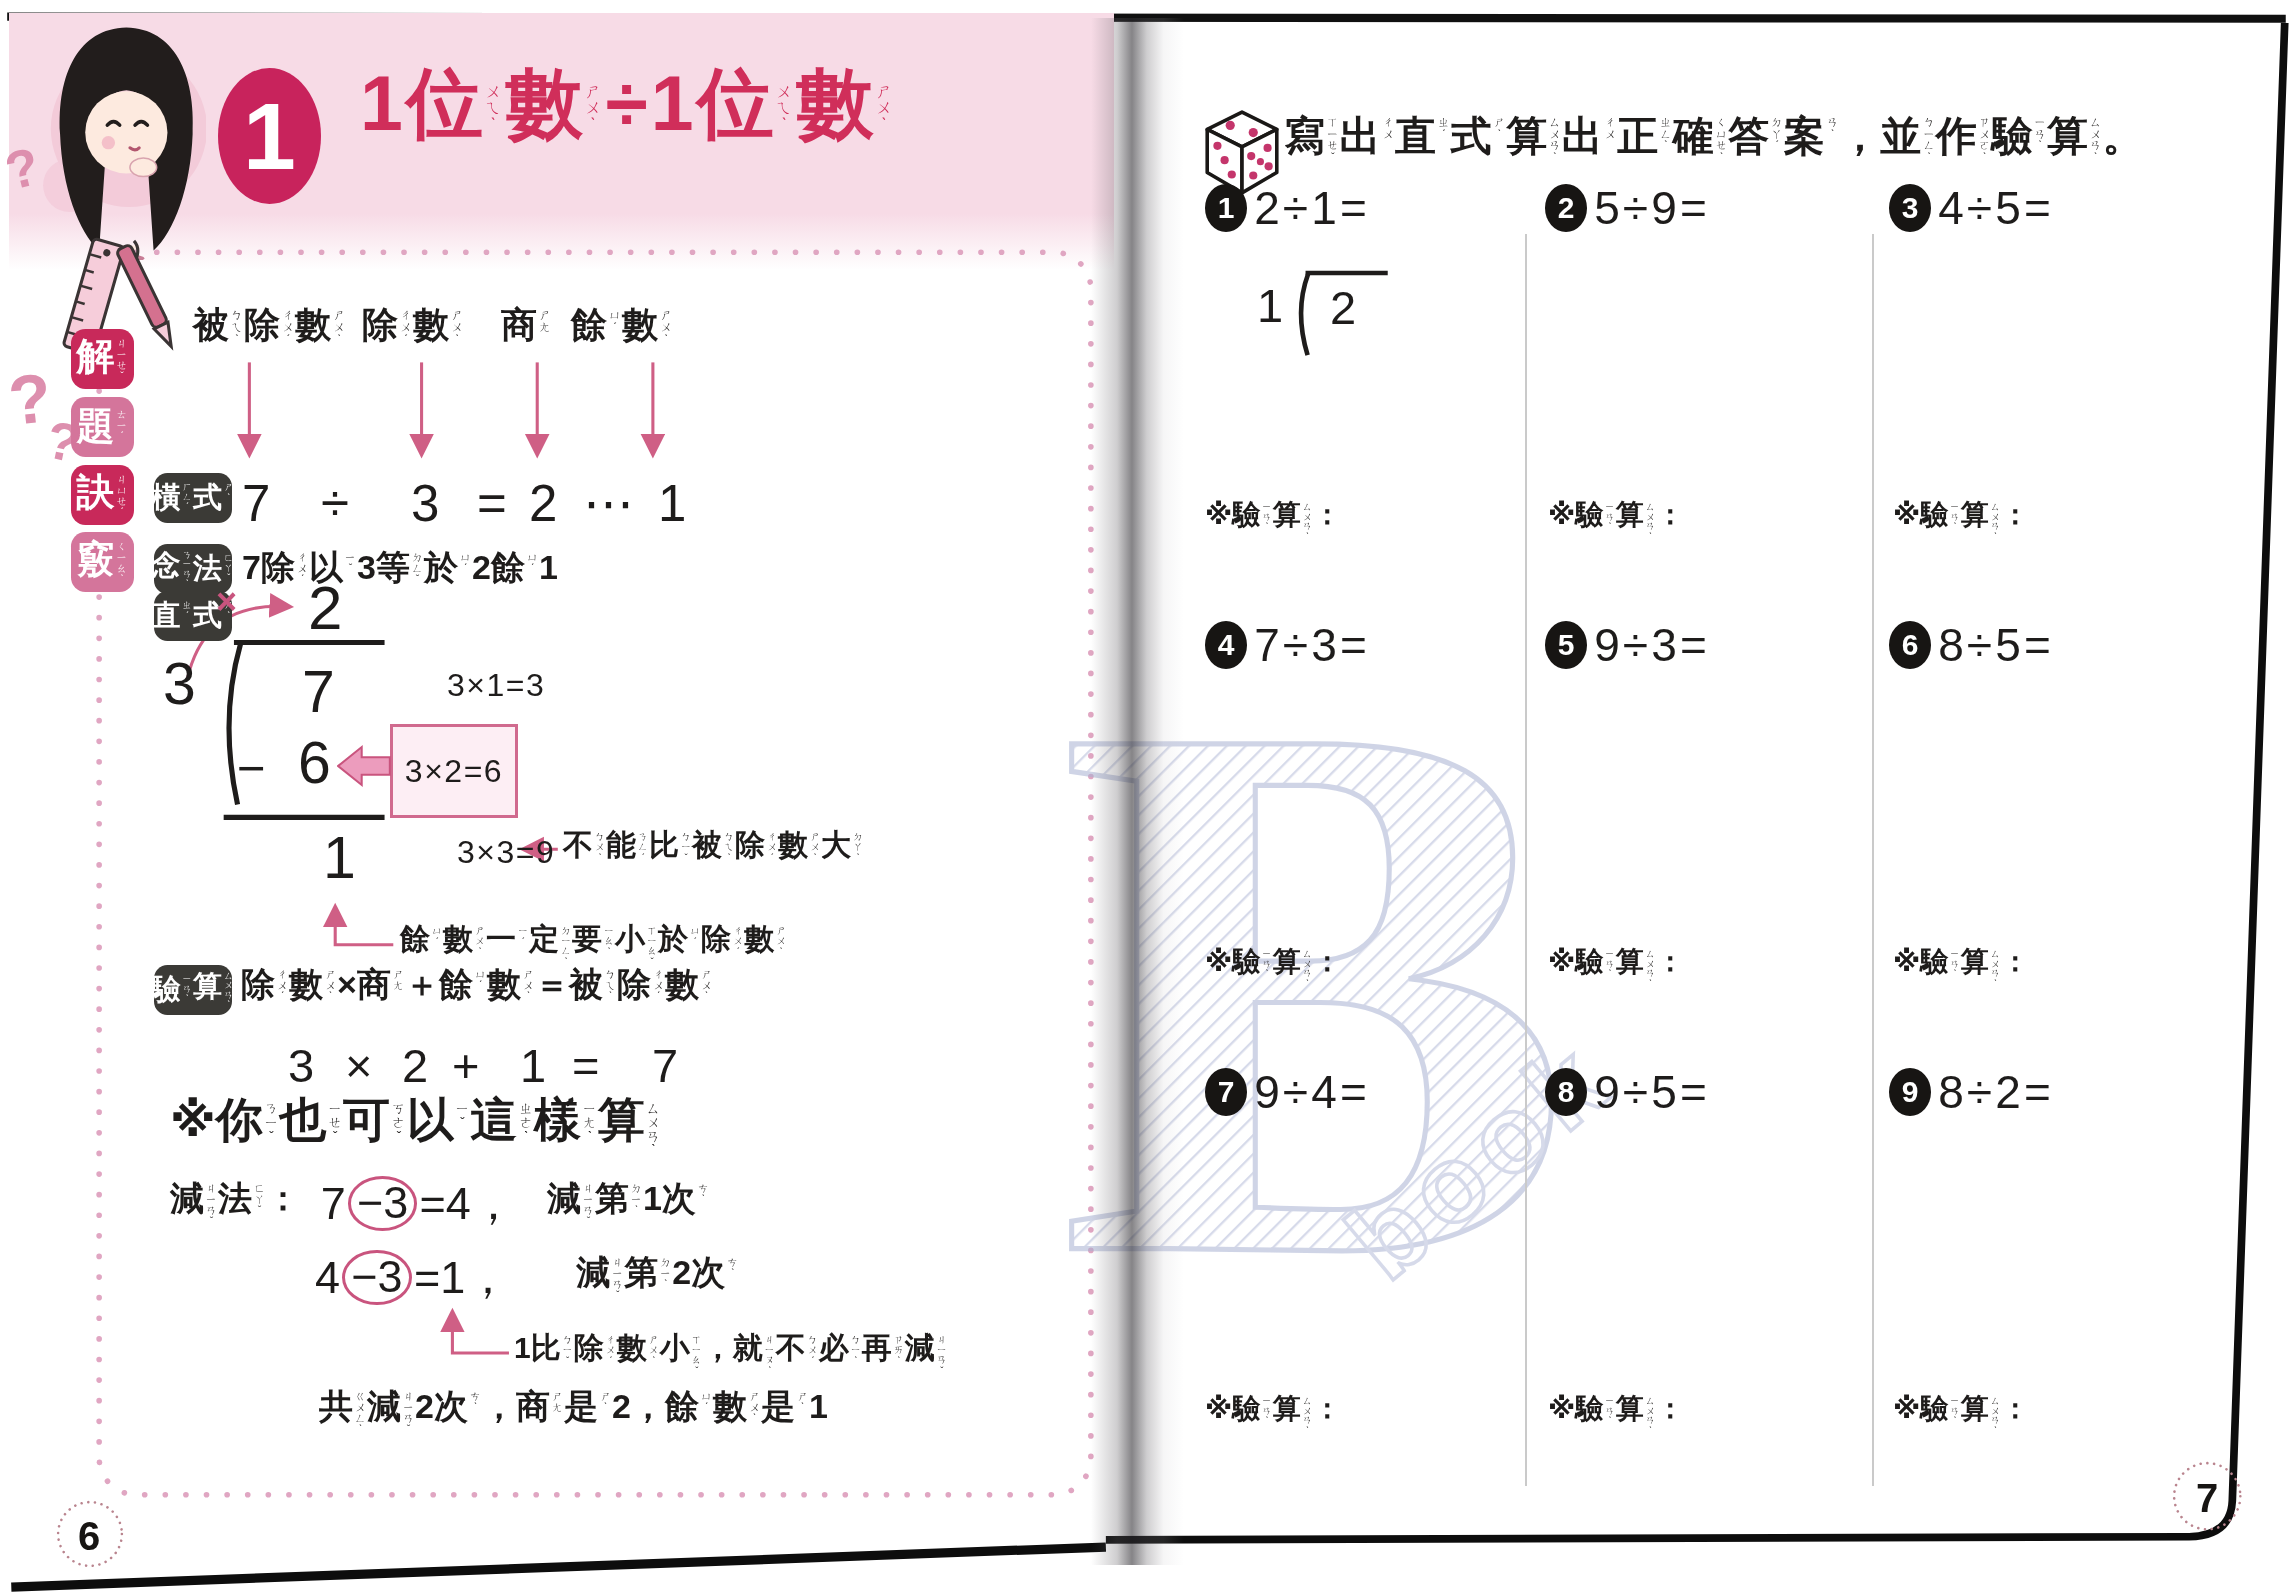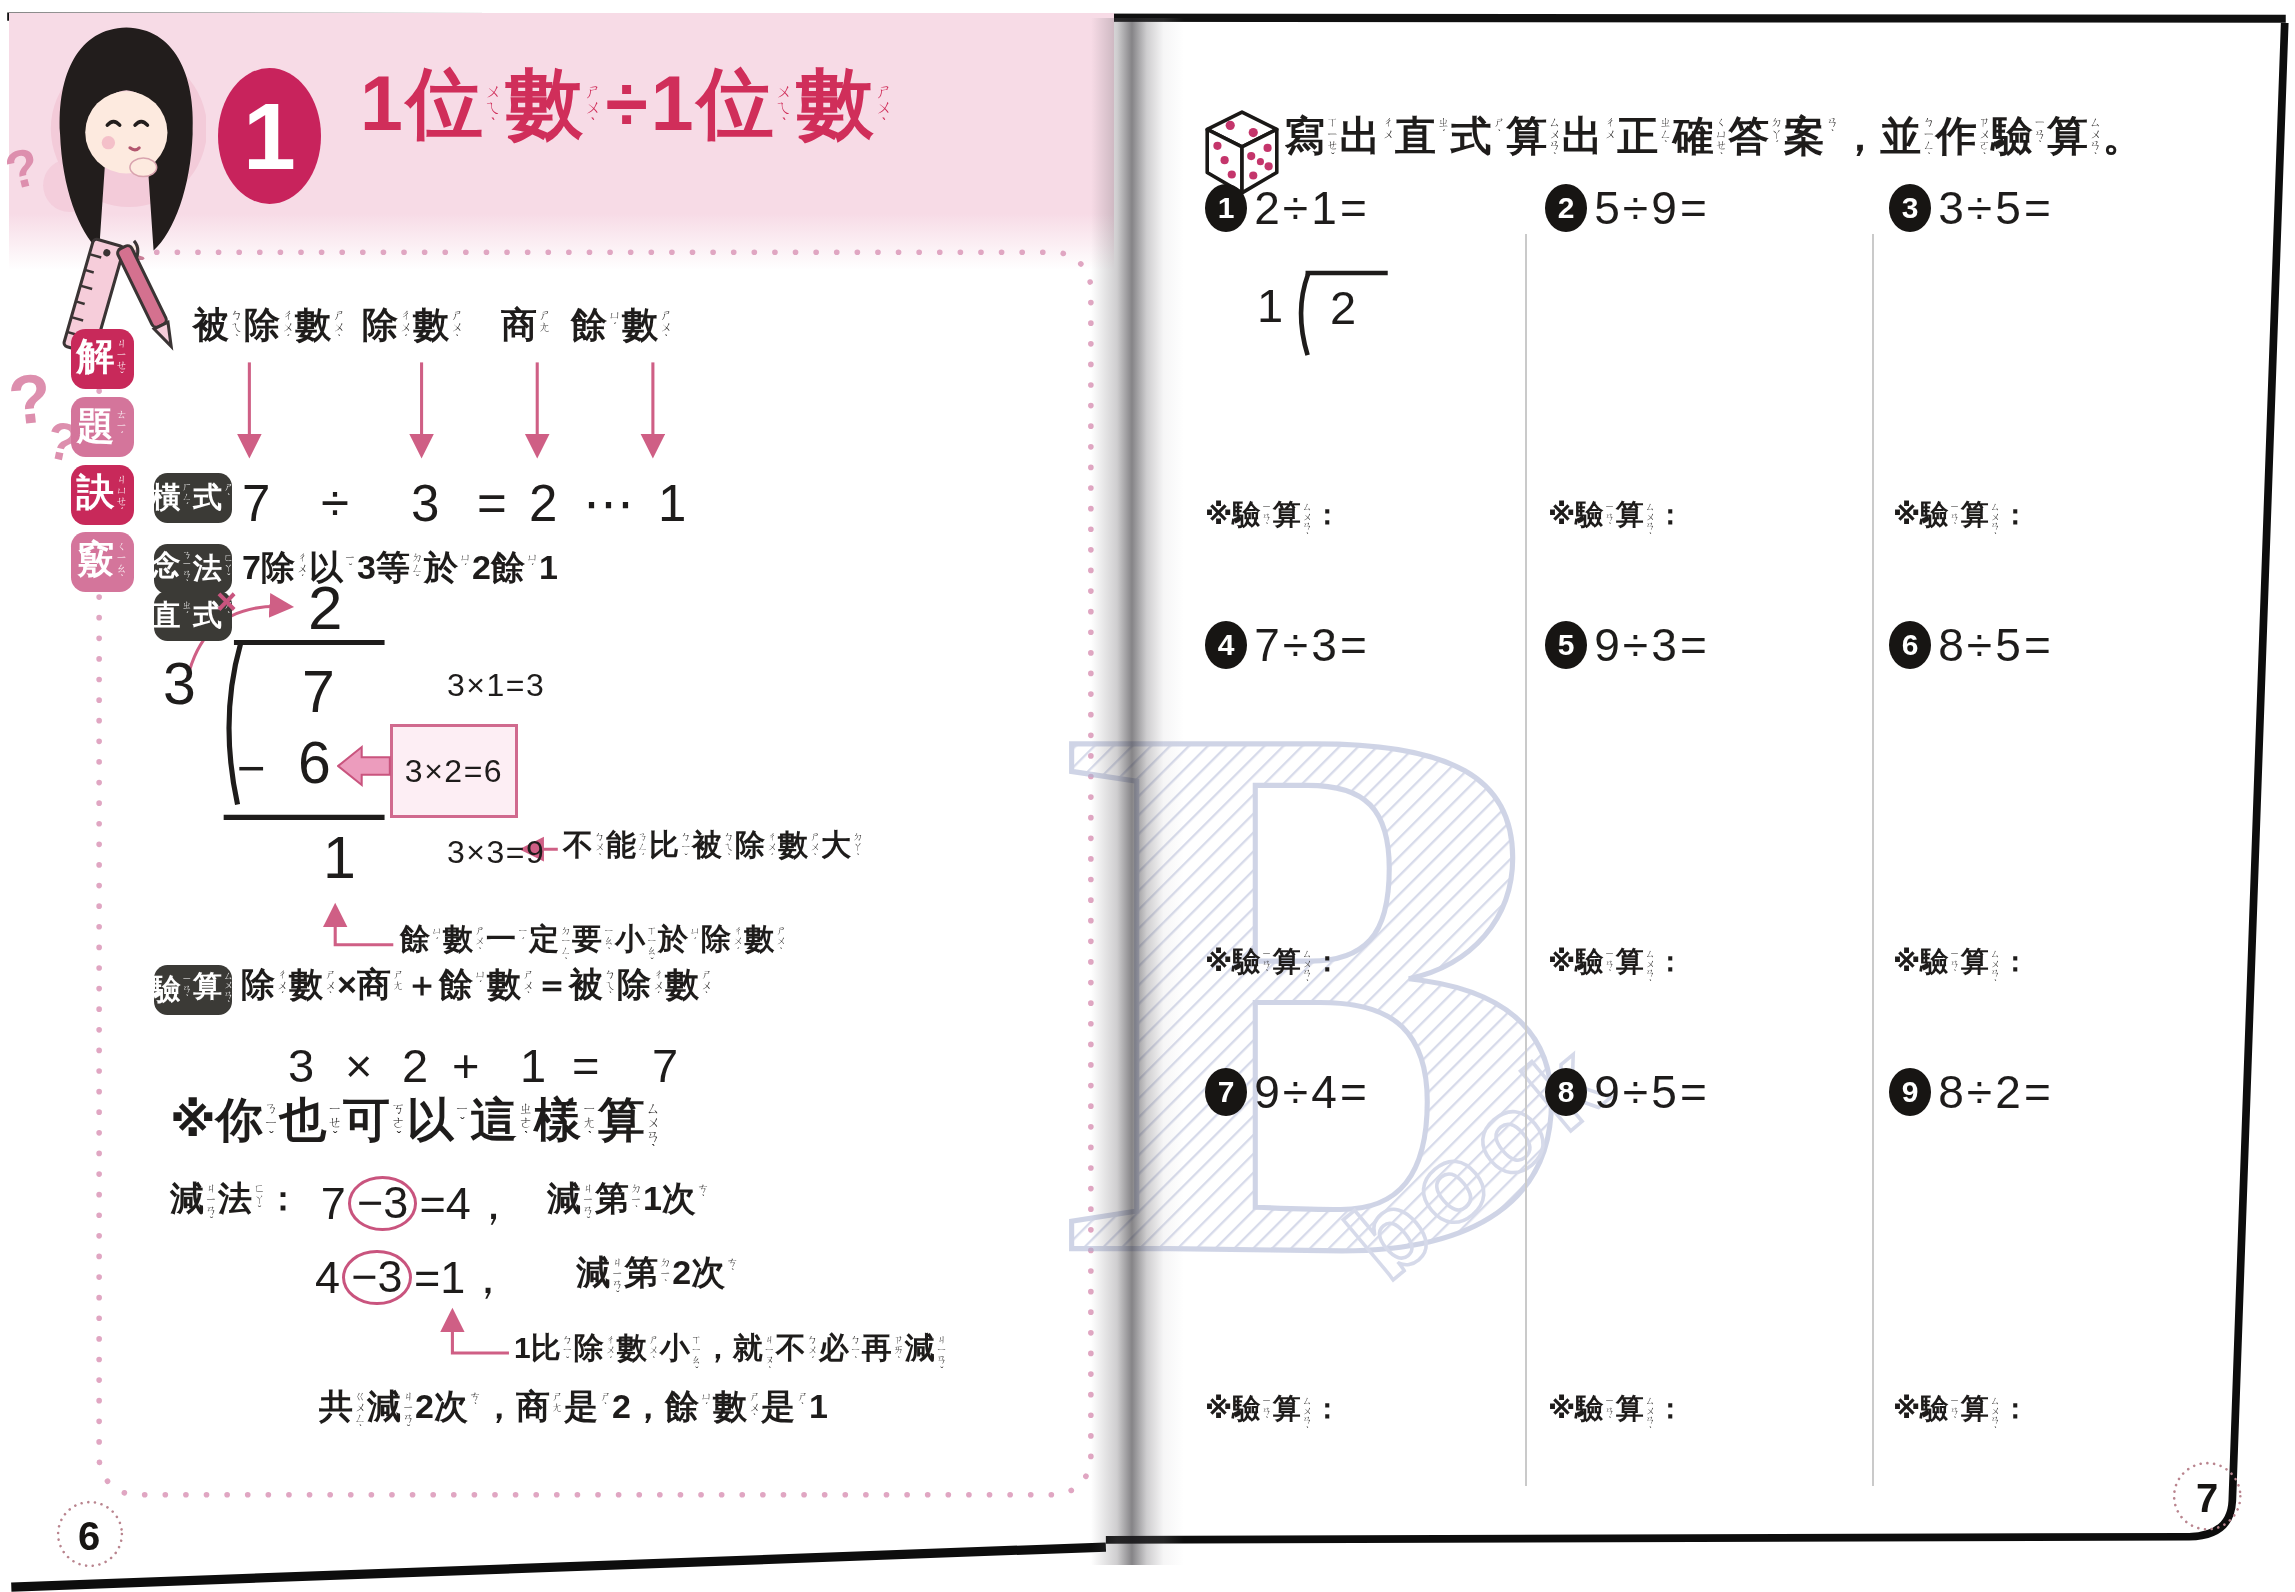--- a/index.html
+++ b/index.html
@@ -421,21 +421,21 @@
     <span class="dnum" style="left:298px;top:734px;">6</span>
     <span class="dnum" style="left:323px;top:829px;">1</span>
 
     <span class="steptxt" style="left:403px;top:667px;">3×1=3</span>
     <div id="mulbox" class="abs">
         <span>3×2=6</span>
       </div>
     <svg class="abs" style="left:337px;top:744px;" width="54" height="44" viewBox="0 0 105 86">
       <polygon points="103,26 48,26 48,6 2,43 48,80 48,60 103,60" fill="#ec9cbd" stroke="#c9547e" stroke-width="4"></polygon>
     </svg>
-    <span class="steptxt" style="left:403px;top:834px;">3×3=9</span>
+    <span class="steptxt" style="left:413px;top:834px;">3×3=9</span>
     <div class="notetxt wordrow" style="left:563px;top:829px;">
         <span class="wd">
           <span class="ch">不</span>
           <span class="zy">
             <span>ㄅ</span>
             <span>ㄨ</span>
             <span>ˋ</span>
           </span>
         </span>
         <span class="wd">
@@ -1137,21 +1137,21 @@
         <div class="prob" style="left: 1205px; top: 184px;">
           <span class="pnum">1</span>
           <span class="pexpr">2÷1=</span>
         </div>
         <div class="prob" style="left: 1545px; top: 184px;">
           <span class="pnum">2</span>
           <span class="pexpr">5÷9=</span>
         </div>
         <div class="prob" style="left: 1889px; top: 184px;">
           <span class="pnum">3</span>
-          <span class="pexpr">3÷5=</span>
+          <span class="pexpr">4÷5=</span>
         </div>
         <div class="prob" style="left: 1205px; top: 621px;">
           <span class="pnum">4</span>
           <span class="pexpr">7÷3=</span>
         </div>
         <div class="prob" style="left: 1545px; top: 621px;">
           <span class="pnum">5</span>
           <span class="pexpr">9÷3=</span>
         </div>
         <div class="prob" style="left: 1889px; top: 621px;">

